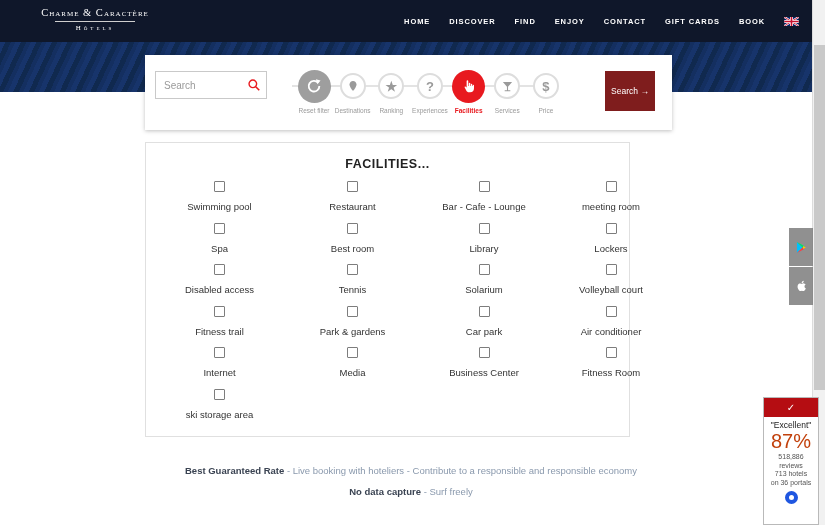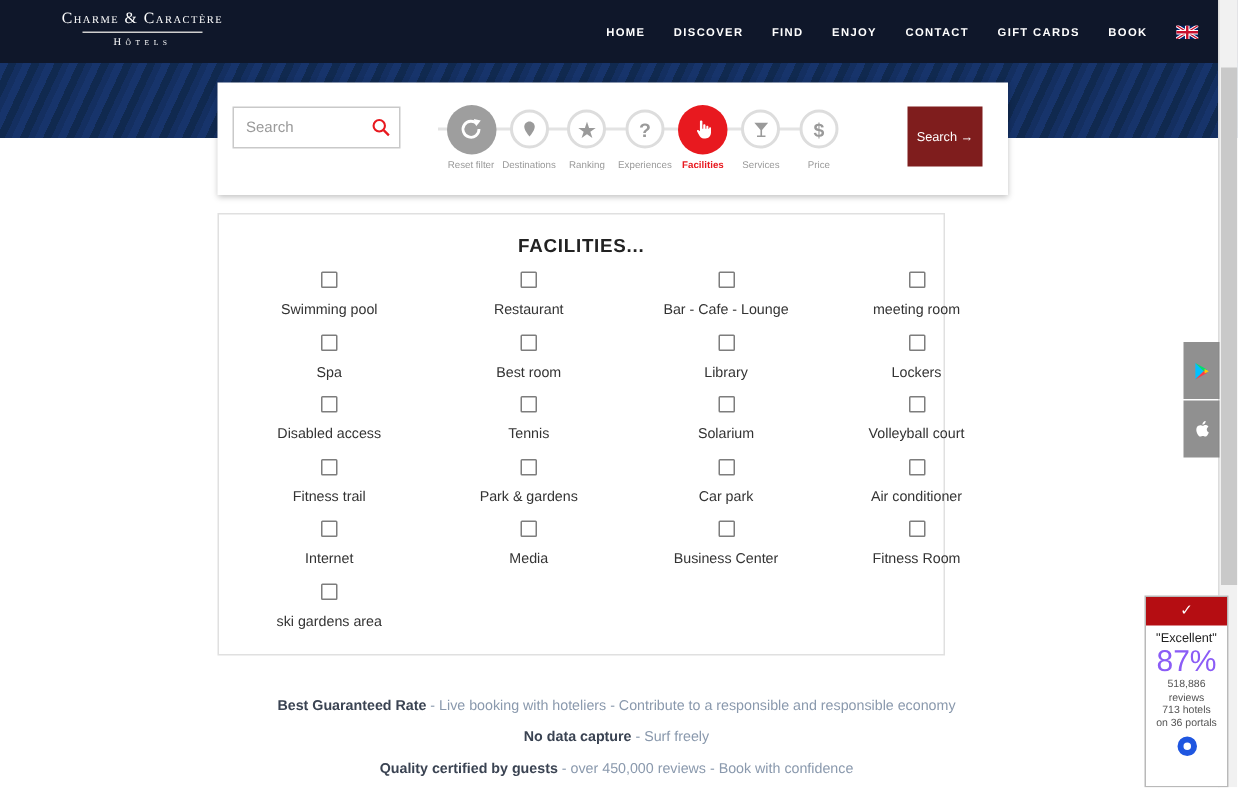--- a/index.html
+++ b/index.html
@@ -70,21 +70,21 @@
 
   .app-badge { position:absolute; left:789px; width:24px; height:38px; background:rgba(125,125,125,0.85);
                display:flex; align-items:center; justify-content:center; cursor:pointer; z-index:6; }
   .app-badge.play { top:228px; }
   .app-badge.apple { top:267px; }
 
   .review-badge { position:absolute; left:763px; top:397px; width:56px; height:128px; background:#fff;
                   border:1px solid #b9b9b9; z-index:10; text-align:center; cursor:pointer; }
   .badge-header { height:19px; background:#b50d12; color:#fff; font-size:10px; line-height:19px; }
   .badge-rating { font-size:8.5px; color:#222; margin-top:3px; white-space:nowrap; }
-  .badge-percent { font-size:20px; color:#8b5cf6; font-weight:300; line-height:23px; }
+  .badge-percent { font-size:20px; color:#c2410c; font-weight:300; line-height:23px; }
   .badge-small { font-size:7px; color:#555; line-height:8.5px; }
   .badge-logo { width:13px; height:13px; border-radius:50%; border:4px solid #1f56e0; background:#fff; margin:4px auto 0; }
 </style>
 </head>
 <body>
 
 <div id="screen">
 
   <div class="topnav">
     <div class="logo">
@@ -279,29 +279,28 @@
       <label class="fac-item">
           <input type="checkbox" style="">
           <span>Business Center</span>
         </label>
       <label class="fac-item">
           <input type="checkbox" style="">
           <span>Fitness Room</span>
         </label>
       <label class="fac-item">
           <input type="checkbox" style="">
-          <span>ski gardens area</span>
+          <span>ski storage area</span>
         </label>
     </div>
   </div>
 
   <div class="footer">
     <p><span class="b">Best Guaranteed Rate</span><span class="l"> - Live booking with hoteliers - Contribute to a responsible and responsible economy</span></p>
     <p><span class="b">No data capture</span><span class="l"> - Surf freely</span></p>
-    <p><span class="b">Quality certified by guests</span><span class="l"> - over 450,000 reviews - Book with confidence</span></p>
   </div>
 
   <div class="scroll-track">
     <div class="scroll-thumb"></div>
   </div>
 
   <div class="app-badge play">
     <svg width="14" height="15" viewBox="0 0 24 24">
       <polygon points="5,2.5 14.5,12 5,21.5" fill="#00c1ff"></polygon>
       <polygon points="5,2.5 18.2,10 14.5,12" fill="#00e16d"></polygon>

